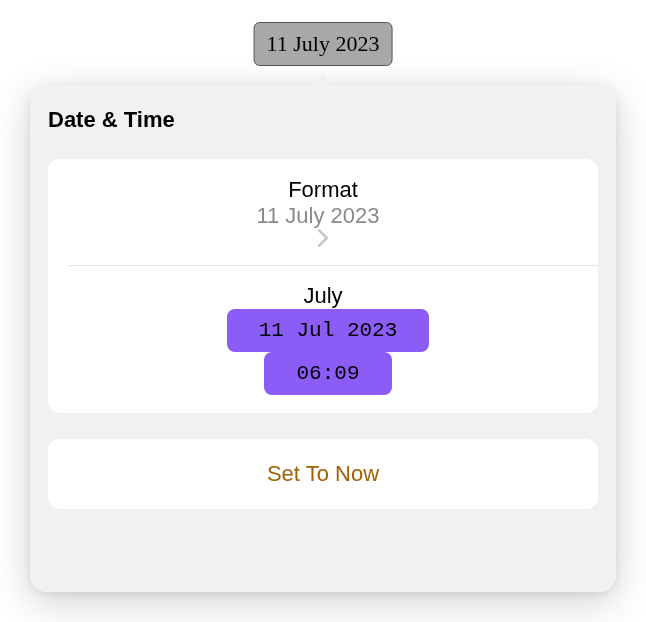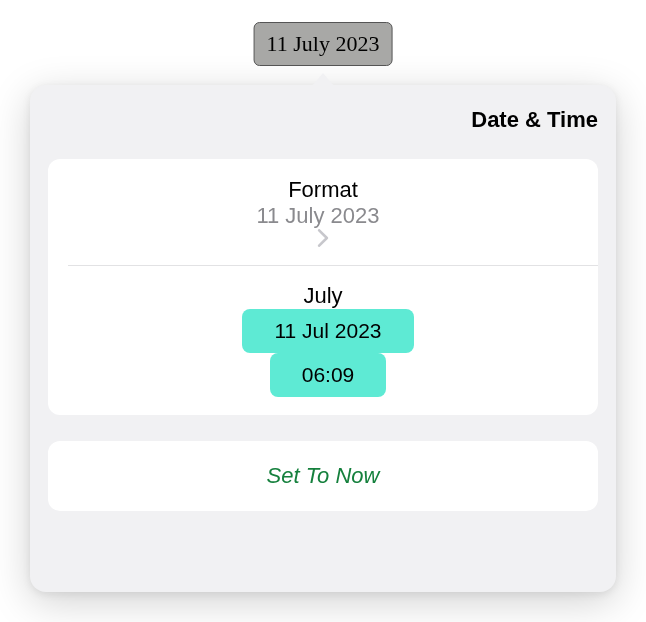--- a/index.html
+++ b/index.html
@@ -50,21 +50,21 @@
       left: 30px;
       right: 30px;
       bottom: 30px;
       background: #f1f1f3;
       border-radius: 16px;
       box-shadow: 0 10px 40px rgba(0,0,0,0.18), 0 2px 8px rgba(0,0,0,0.08);
       padding: 22px 18px 18px;
       overflow: hidden;
     }
     .popover-title {
-      text-align: right;
+      text-align: left;
       font-size: 22px;
       font-weight: 600;
       color: #000;
       margin-bottom: 26px;
     }
     .card {
       background: #ffffff;
       border-radius: 12px;
       margin-bottom: 26px;
       overflow: hidden;
@@ -103,40 +103,40 @@
     .chevron {
       color: #c7c7cc;
       display: flex;
       align-items: center;
     }
     .chevron svg {
       width: 12px;
       height: 18px;
     }
     .pill {
-      background: #5eead4;
+      background: #8b5cf6;
       border-radius: 8px;
       padding: 10px 32px;
       font-size: 21px;
       color: #000;
       margin-left: 10px;
       cursor: pointer;
       white-space: nowrap;
+      font-family: Liberation Mono, monospace;
     }
     .action-button {
       width: 100%;
       text-align: center;
       font-size: 22px;
-      color: #15803d;
+      color: #a16207;
       padding: 22px 0;
       cursor: pointer;
       border: none;
       background: transparent;
       display: block;
-      font-style: italic;
     }
   </style>
 </head>
 <body>
 
 <div class="badge-wrap">
   <div class="date-badge">11 July 2023</div>
 </div>
 
 <div class="popover-arrow"></div>

